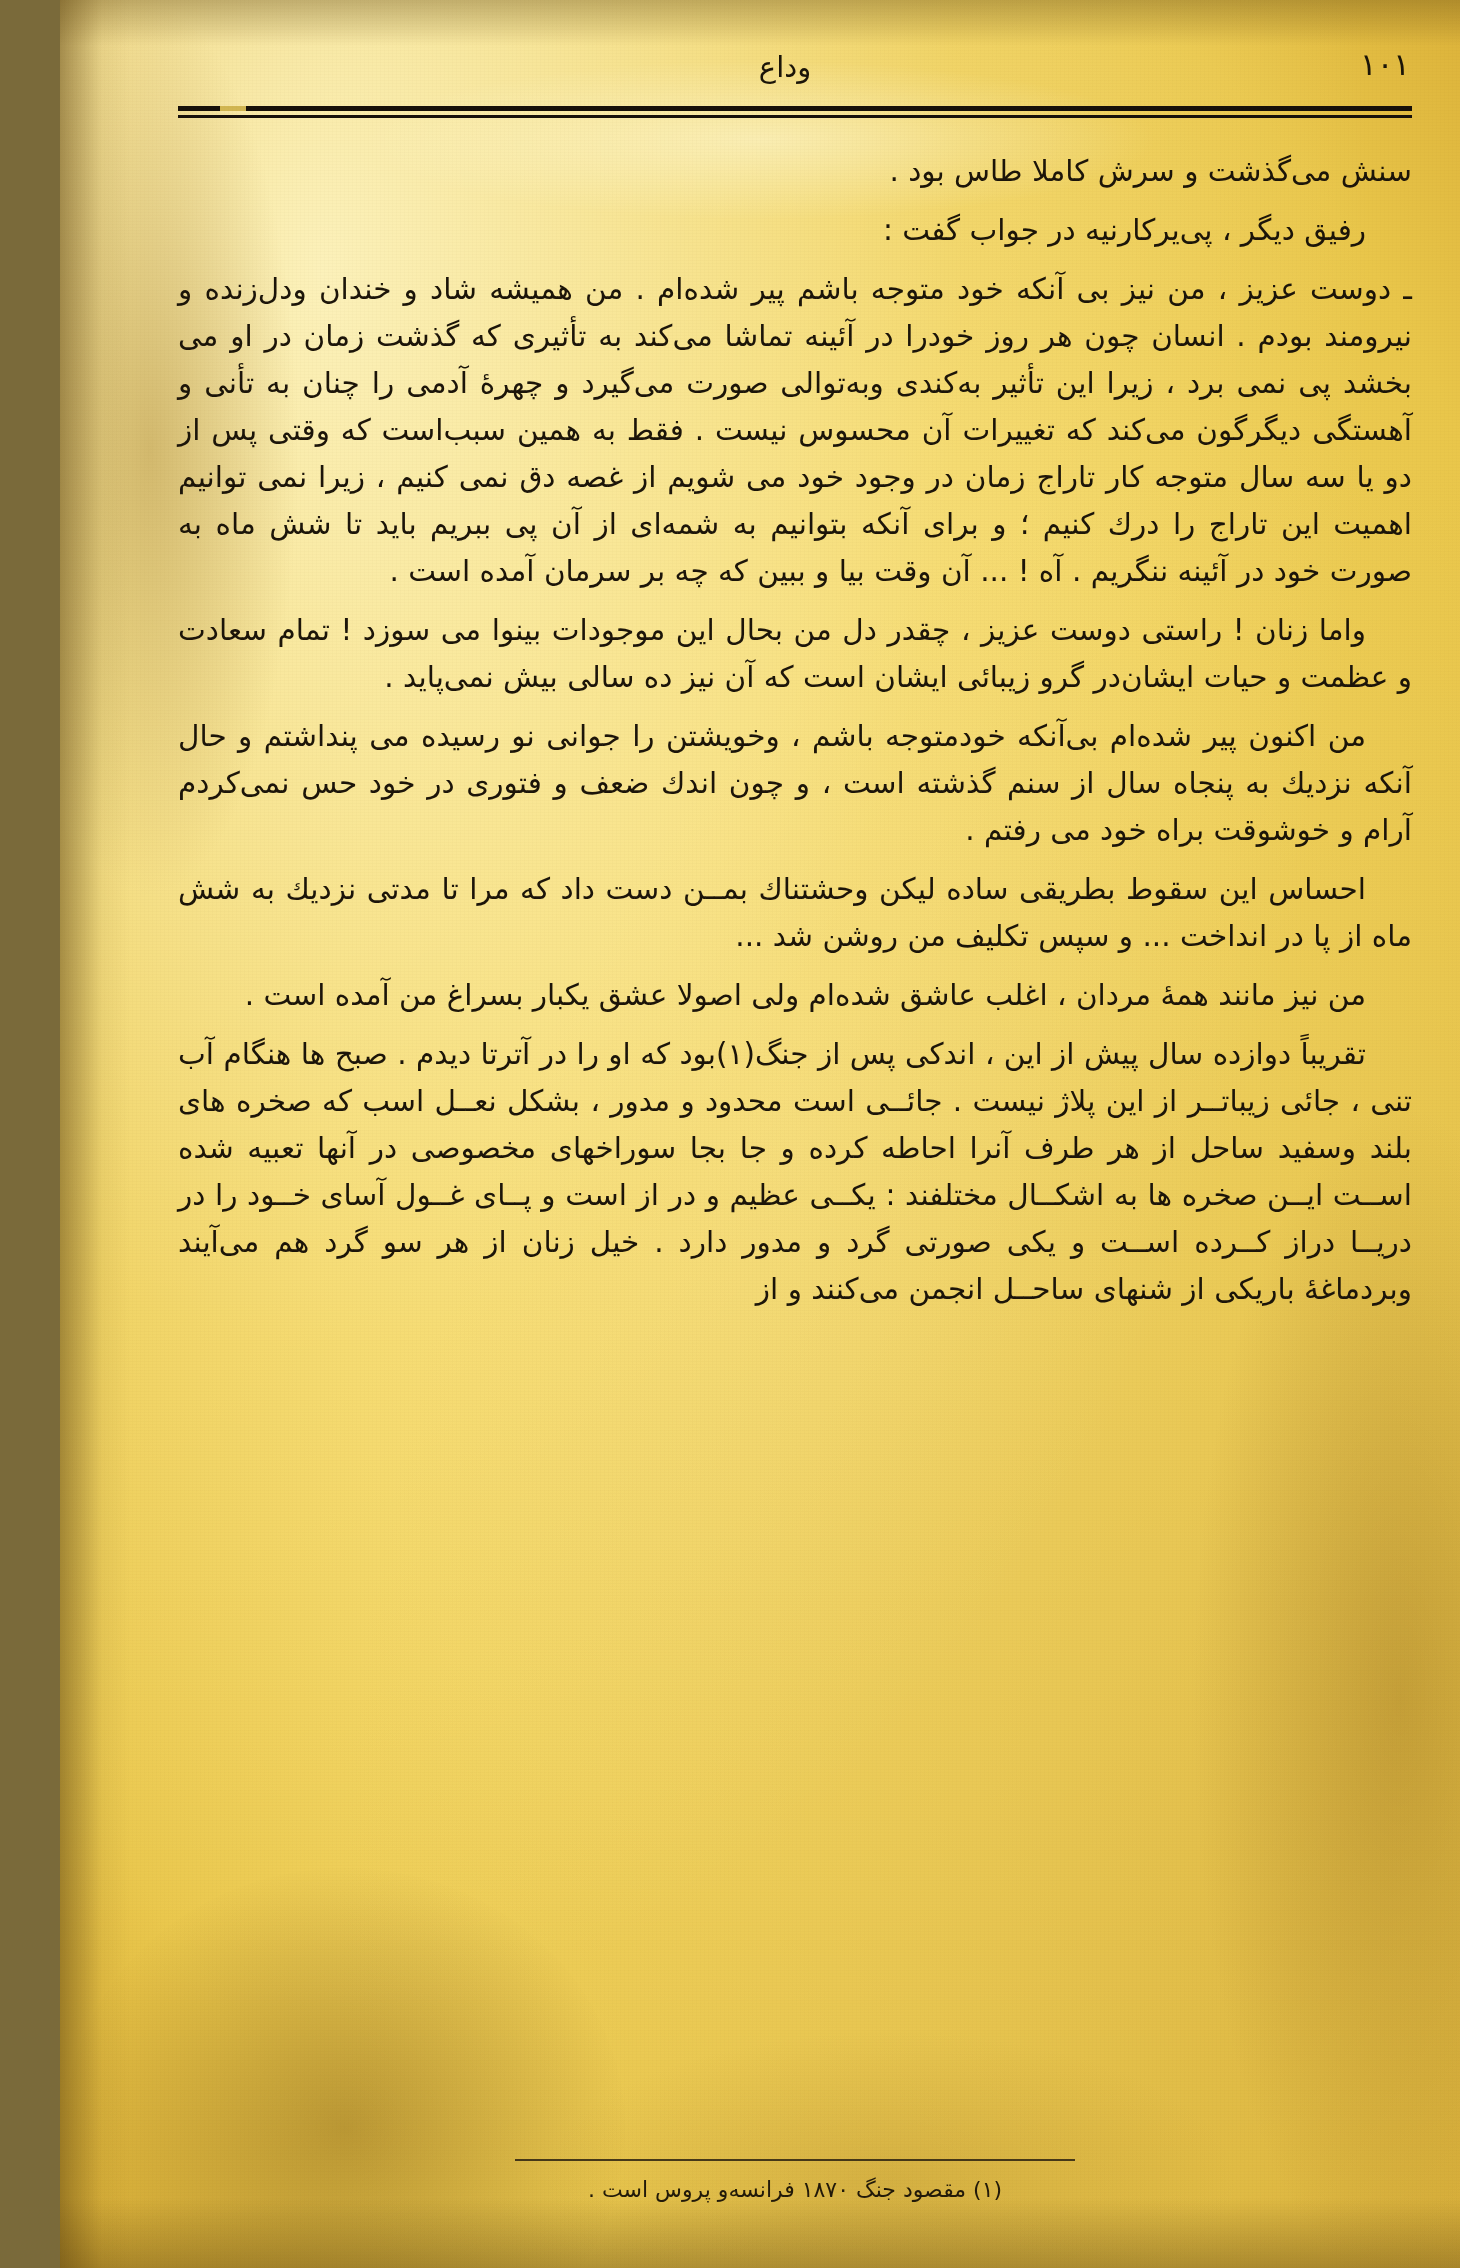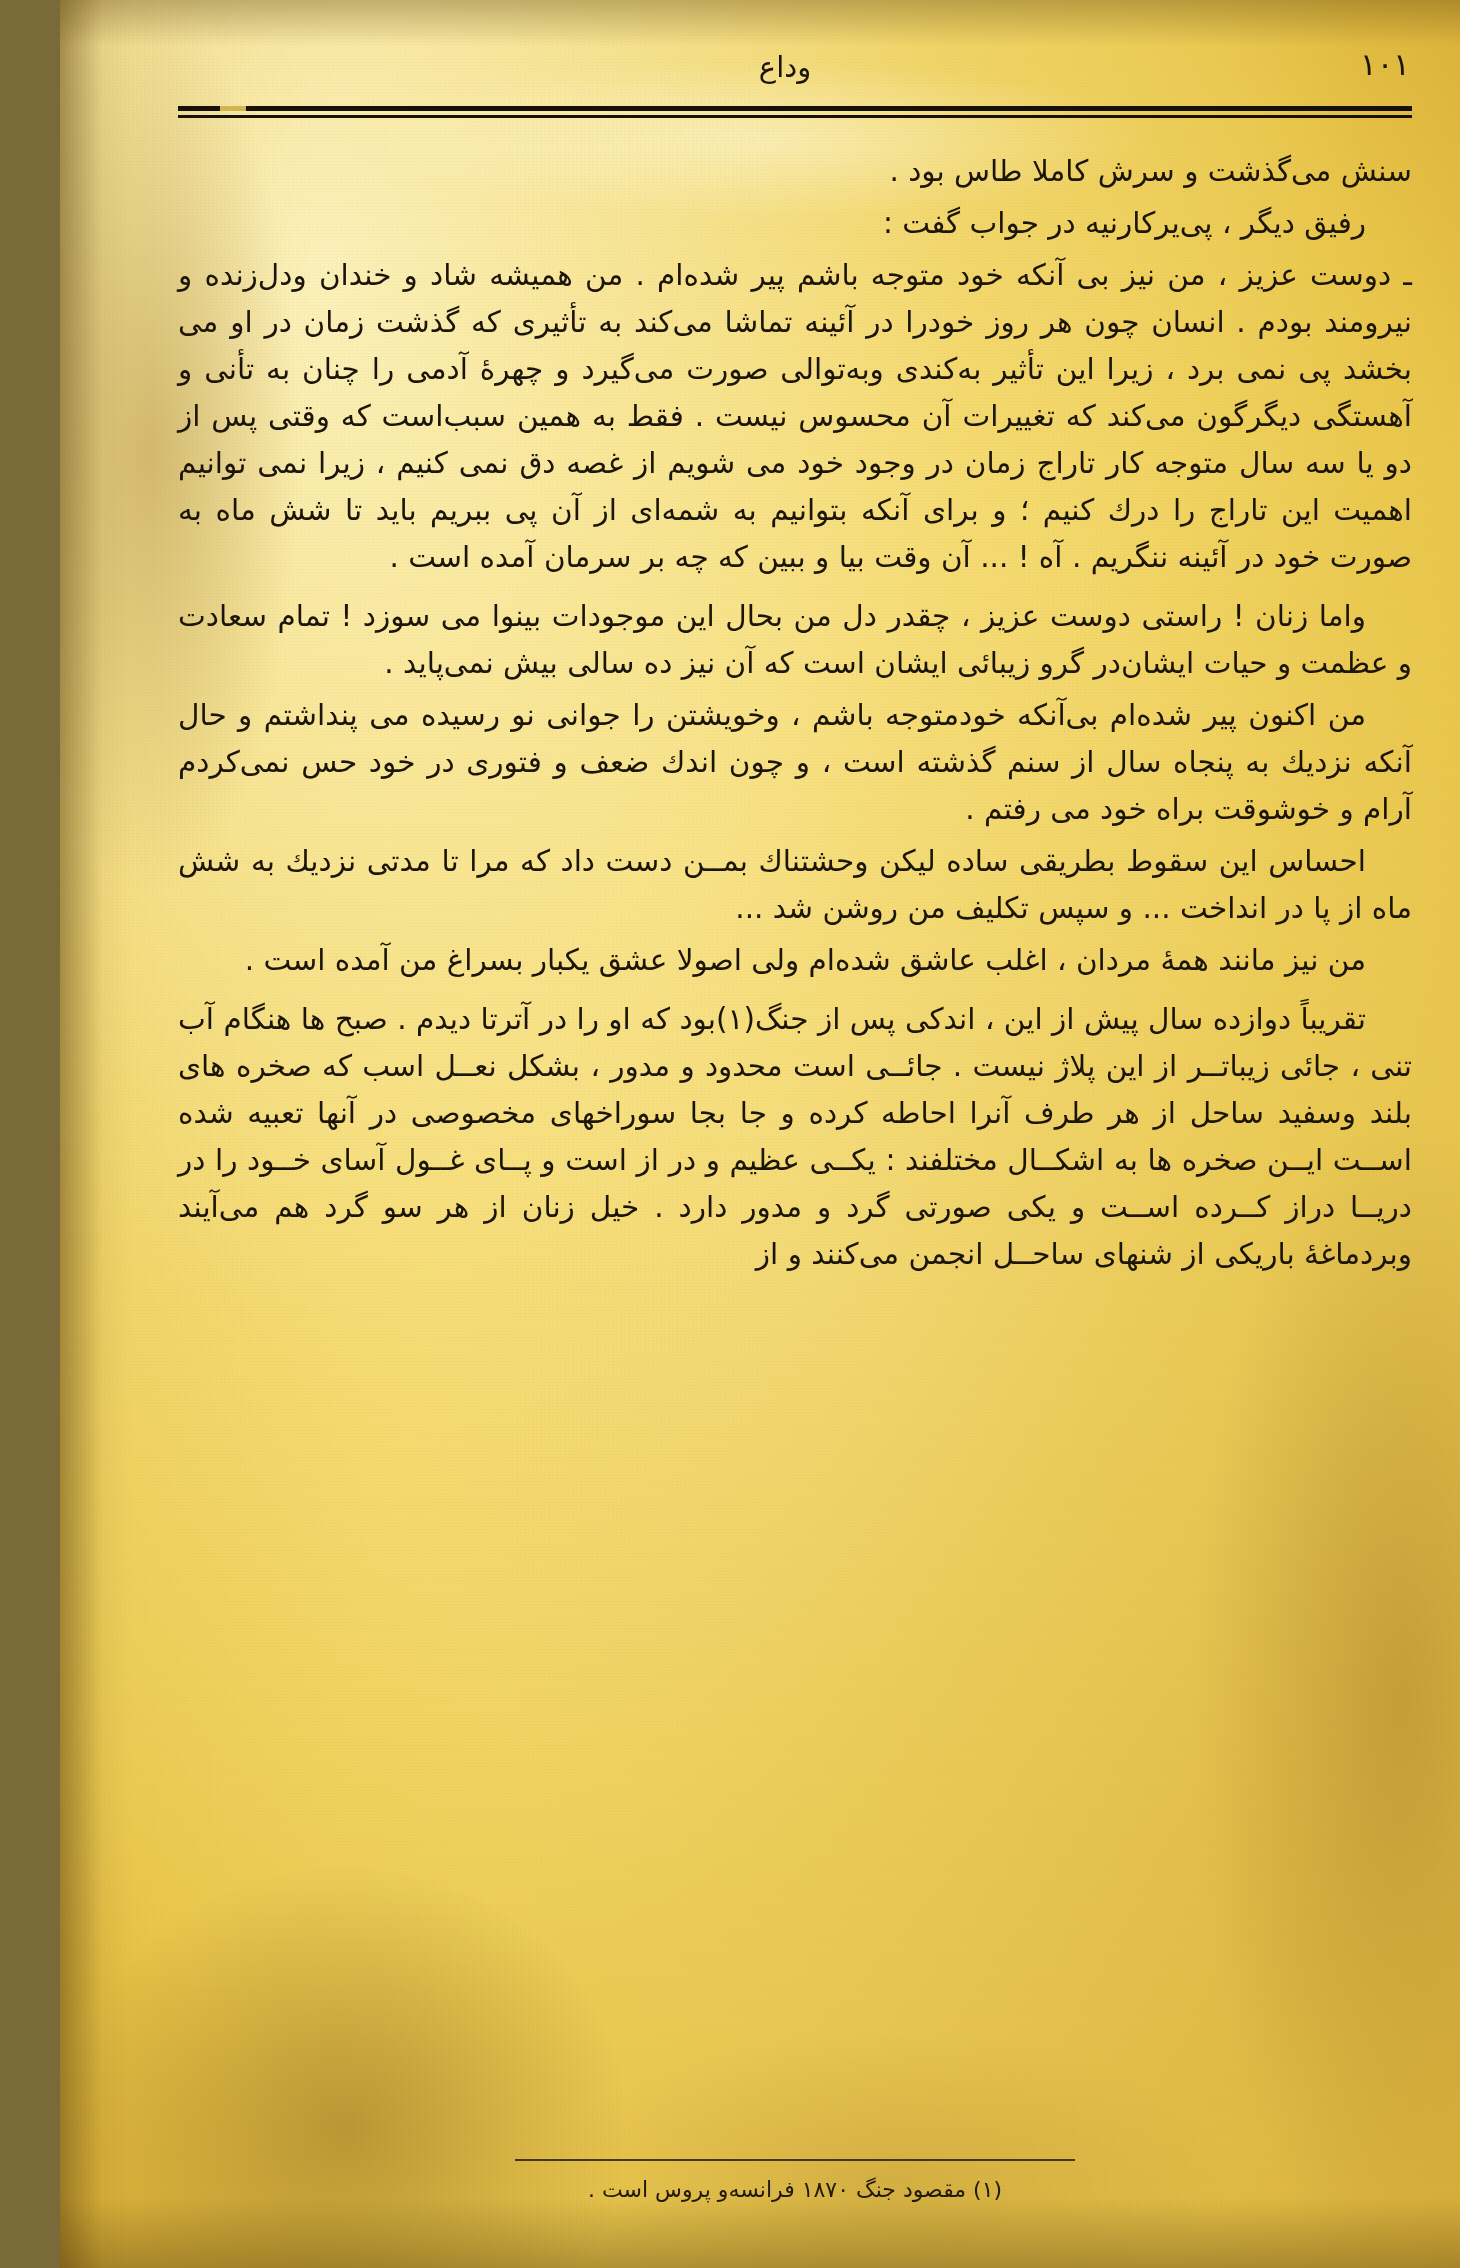--- a/index.html
+++ b/index.html
@@ -102,21 +102,21 @@
     margin-top: 26px;
     direction: rtl;
     text-align: justify;
     text-justify: inter-word;
     color: #1b1409;
     font-size: 29.5px;
     line-height: 47px;
     font-family: "DejaVu Sans", sans-serif;
   }
   .body-text p {
-    margin: 5px 0 0 0;
+    margin: 12px 0 0 0;
     text-align: justify;
   }
   .body-text p.indent { text-indent: 46px; }
   .body-text p.cont { text-indent: 0; }
   .body-text p.gap { margin-top: 12px; }
 
   
   .footnote-area {
     position: absolute;
     left: 0; right: 0;

